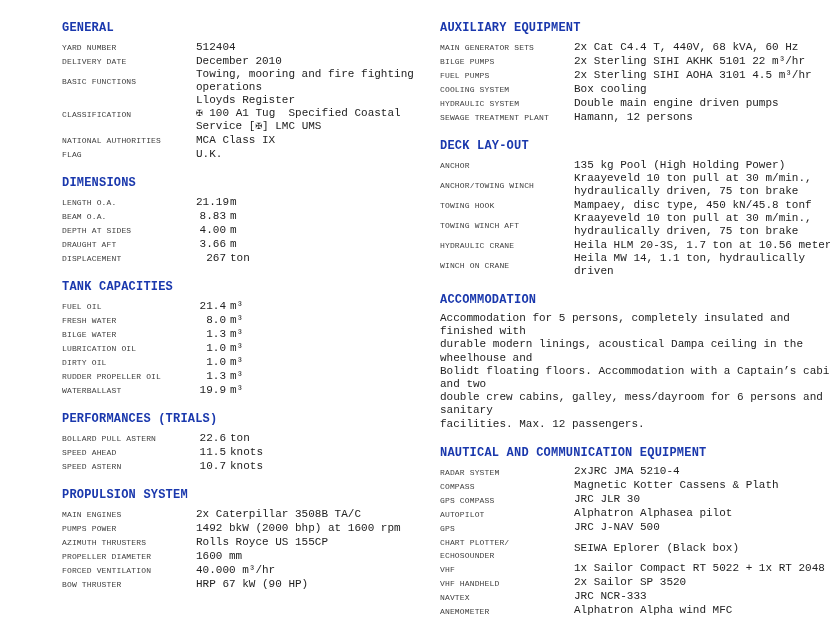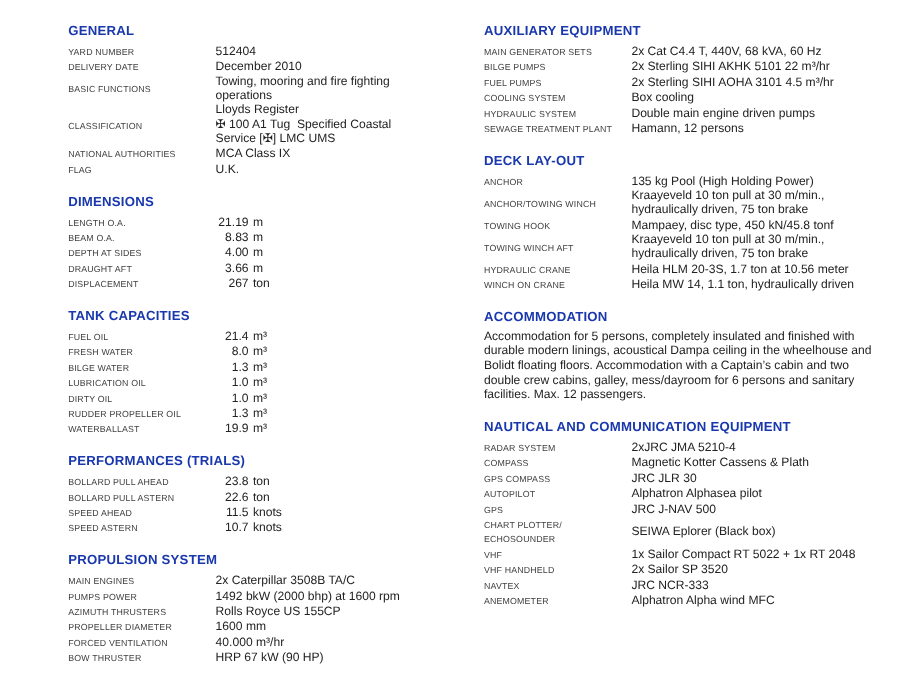--- a/index.html
+++ b/index.html
@@ -4,21 +4,21 @@
 <style>
   :root{
     --heading:#1a38ad;
     --label:#404040;
     --text:#222222;
     --bg:#ffffff;
   }
   html,body{margin:0;padding:0;background:var(--bg);overflow:hidden;}
   .page{
     position:relative;width:830px;height:620px;background:var(--bg);
-    font-family:Liberation Sans, sans-serif;
+    font-family:Liberation Mono, monospace;
     -webkit-font-smoothing:antialiased;
   }
   .column{position:absolute;top:22px;}
   .column-left{left:62px;width:352px;}
   .column-right{left:420px;width:408px;margin-left:20px;}
   .section{margin-bottom:16px;}
   .section-title{
     color:var(--heading);font-size:12px;font-weight:bold;
     line-height:13px;letter-spacing:.2px;margin:0 0 5px 0;
   }
@@ -123,24 +123,20 @@
           <div class="row-value"><span class="num">1.3</span><span class="unit">m³</span></div>
         </div>
         <div class="row">
           <div class="row-label">WATERBALLAST</div>
           <div class="row-value"><span class="num">19.9</span><span class="unit">m³</span></div>
         </div>
       </div>
       <div class="section">
         <div class="section-title">PERFORMANCES (TRIALS)</div>
         <div class="row">
-          <div class="row-label">BOLLARD PULL AHEAD</div>
-          <div class="row-value"><span class="num">23.8</span><span class="unit">ton</span></div>
-        </div>
-        <div class="row">
           <div class="row-label">BOLLARD PULL ASTERN</div>
           <div class="row-value"><span class="num">22.6</span><span class="unit">ton</span></div>
         </div>
         <div class="row">
           <div class="row-label">SPEED AHEAD</div>
           <div class="row-value"><span class="num">11.5</span><span class="unit">knots</span></div>
         </div>
         <div class="row">
           <div class="row-label">SPEED ASTERN</div>
           <div class="row-value"><span class="num">10.7</span><span class="unit">knots</span></div>

